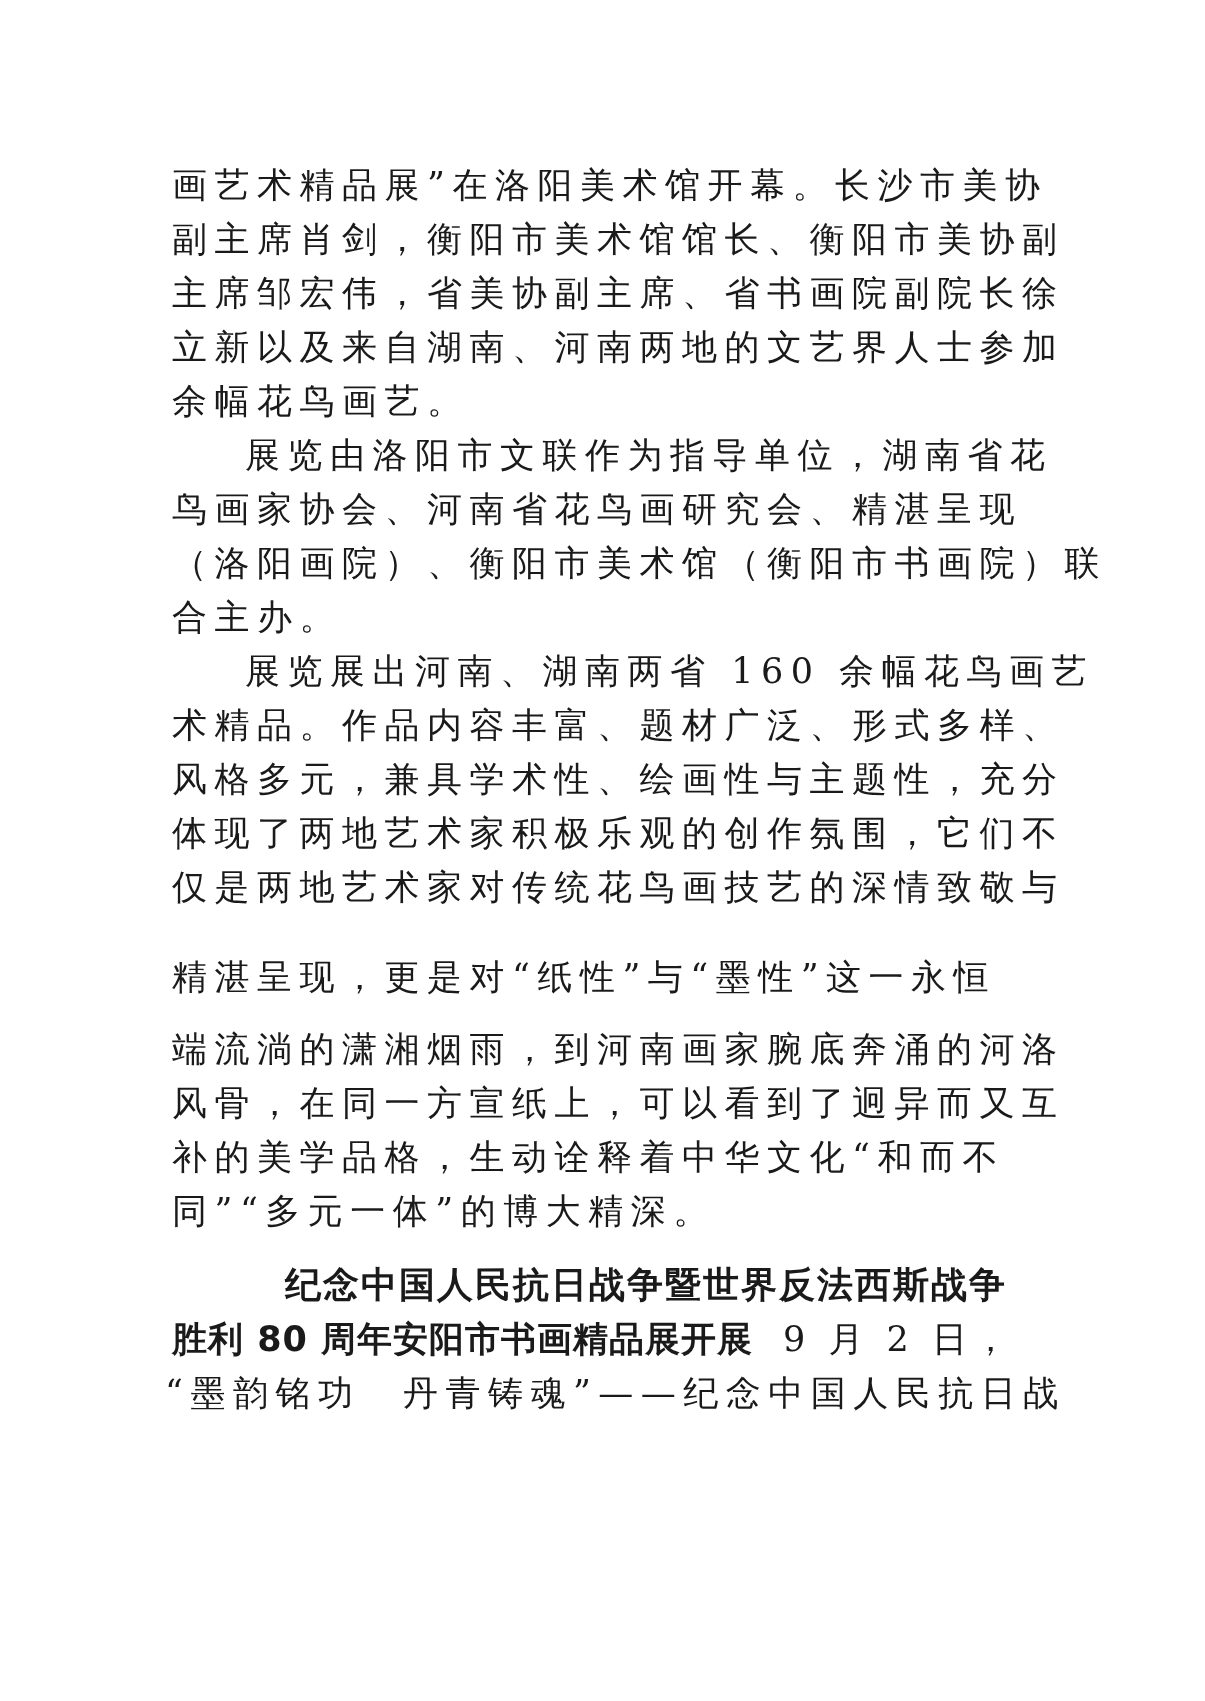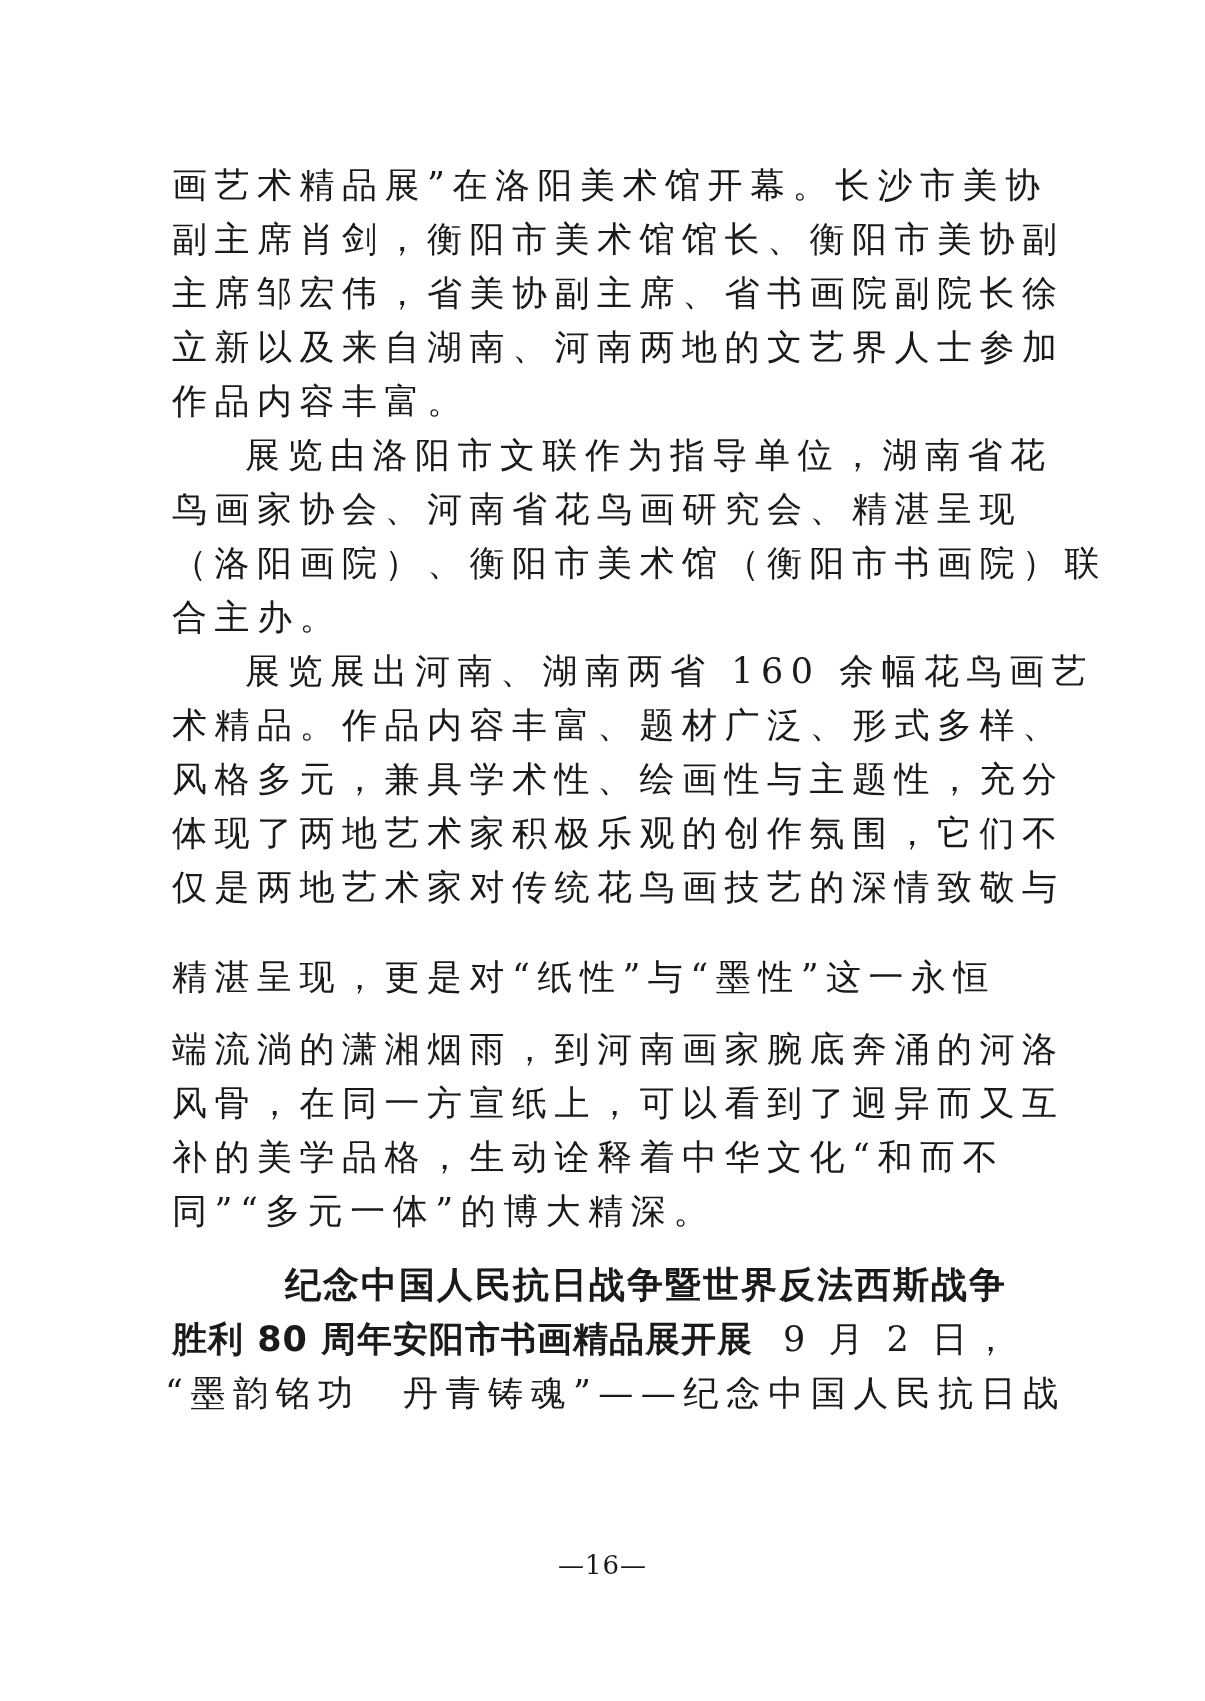--- a/index.html
+++ b/index.html
@@ -62,21 +62,21 @@
   </style>
 </head>
 <body>
 
 <div class="page">
 
   <div class="line" style="top:165px;">画艺术精品展”在洛阳美术馆开幕。长沙市美协</div>
   <div class="line" style="top:219px;">副主席肖剑，衡阳市美术馆馆长、衡阳市美协副</div>
   <div class="line" style="top:273px;">主席邹宏伟，省美协副主席、省书画院副院长徐</div>
   <div class="line" style="top:327px;">立新以及来自湖南、河南两地的文艺界人士参加</div>
-  <div class="line" style="top:381px;">作品内容丰富。</div>
+  <div class="line" style="top:381px;">余幅花鸟画艺。</div>
 
   <div class="line indent" style="top:435px;">展览由洛阳市文联作为指导单位，湖南省花</div>
   <div class="line" style="top:489px;">鸟画家协会、河南省花鸟画研究会、精湛呈现</div>
   <div class="line" style="top:597px;">合主办。</div>
   <div class="line" style="top:543px;">（洛阳画院）、衡阳市美术馆（衡阳市书画院）联</div>
 
   <div class="line indent" style="top:651px;">展览展出河南、湖南两省 160 余幅花鸟画艺</div>
   <div class="line" style="top:705px;">术精品。作品内容丰富、题材广泛、形式多样、</div>
   <div class="line" style="top:759px;">风格多元，兼具学术性、绘画性与主题性，充分</div>
   <div class="line" style="top:813px;">体现了两地艺术家积极乐观的创作氛围，它们不</div>
@@ -86,14 +86,13 @@
   <div class="line" style="top:1083px;">风骨，在同一方宣纸上，可以看到了迥异而又互</div>
   <div class="line" style="top:1137px;">补的美学品格，生动诠释着中华文化“和而不</div>
   <div class="line" style="top:1191px;">同”“多元一体”的博大精深。</div>
 
   <div class="line indent heading" style="top:1265px;margin-left:40px;">纪念中国人民抗日战争暨世界反法西斯战争</div>
   <div class="line" style="top:1319px;">
     <span class="heading-inline">胜利 80 周年安阳市书画精品展开展</span><span style="display:inline-block;width:30px;"></span><span class="date-inline">9 月 2 日，</span>
   </div>
   <div class="line" style="top:1373px; left:165px;">“墨韵铭功　丹青铸魂”——纪念中国人民抗日战</div>
 
-  <div class="page-number">—16—</div>
 </div>
 
 </body></html>

